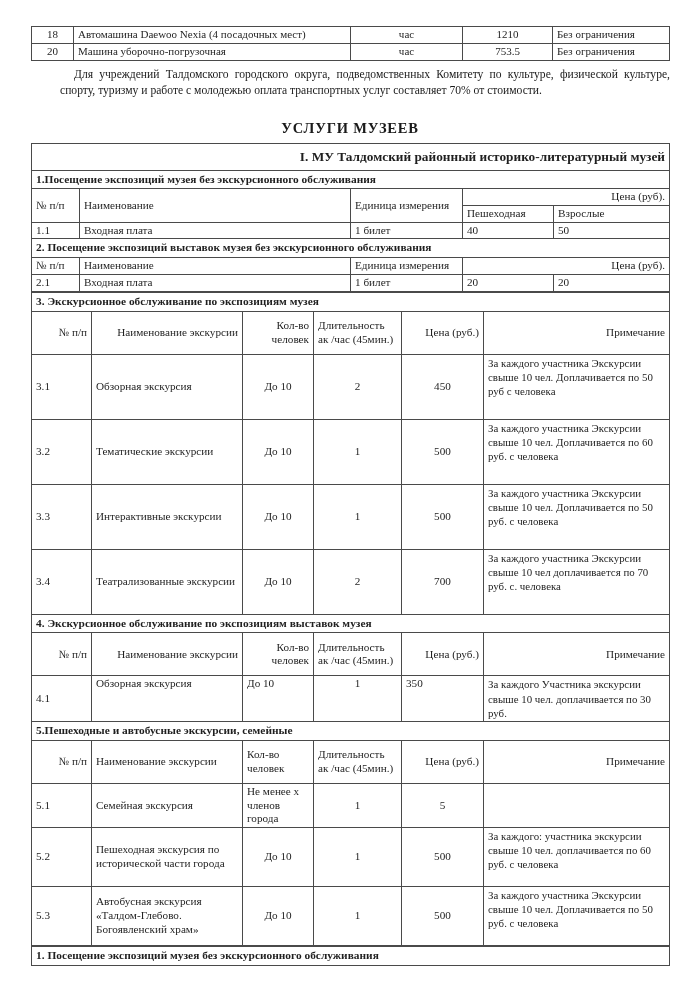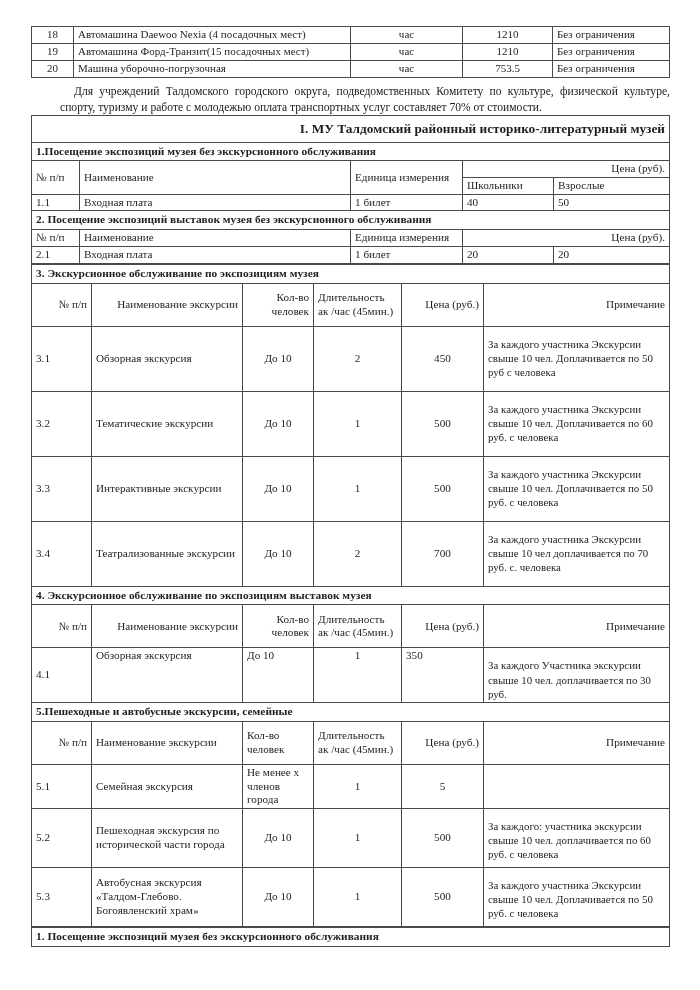--- a/index.html
+++ b/index.html
@@ -100,21 +100,21 @@
   }
   .hdr-c {
     font-size: 11.2px;
     text-align: right;
     vertical-align: middle;
   }
   .note-cell {
     font-size: 10.9px;
     line-height: 1.3;
     vertical-align: top;
-    padding-top: 10px;
+    padding-top: 1px;
   }
   .tall { height: 62px; }
   .tall2 { height: 56px; }
   .tall3 { height: 40px; }
   .rowlabel { text-align: left; vertical-align: middle; font-size: 11.2px; }
   .cellmid { vertical-align: middle; }
   .cell-ctr-mid { text-align: center; vertical-align: middle; }
 </style>
 </head>
 <body>
@@ -131,38 +131,32 @@
     </colgroup>
     <tbody>
       <tr>
         <td class="ctr">18</td>
         <td>Автомашина Daewoo Nexia (4 посадочных мест)</td>
         <td class="ctr">час</td>
         <td class="ctr">1210</td>
         <td>Без ограничения</td>
       </tr>
       <tr>
-        <td class="ctr">19</td>
-        <td>Автомашина Форд-Транзит(15 посадочных мест)</td>
-        <td class="ctr">час</td>
-        <td class="ctr">1210</td>
-        <td>Без ограничения</td>
-      </tr>
-      <tr>
         <td class="ctr">20</td>
         <td>Машина уборочно-погрузочная</td>
         <td class="ctr">час</td>
         <td class="ctr">753.5</td>
         <td>Без ограничения</td>
       </tr>
     </tbody>
   </table>
 
   <div class="note-par">Для учреждений Талдомского городского округа, подведомственных Комитету по культуре, физической культуре, спорту, туризму и работе с молодежью оплата транспортных услуг составляет 70% от стоимости.</div>
 
+  <div class="doc-title">УСЛУГИ МУЗЕЕВ</div>
 
   <table class="mtable">
     <colgroup>
       <col style="width:48px">
         <col style="width:271px">
         <col style="width:112px">
       <col style="width:91px">
         <col style="width:116px">
     </colgroup>
     <tbody>
@@ -172,21 +166,21 @@
       <tr>
         <td class="band" colspan="5">1.Посещение экспозиций музея без экскурсионного обслуживания</td>
       </tr>
       <tr>
         <td class="hdr" rowspan="2">№ п/п</td>
         <td class="hdr" rowspan="2">Наименование</td>
         <td class="hdr" rowspan="2">Единица измерения</td>
         <td class="hdr-c" colspan="2">Цена (руб).</td>
       </tr>
       <tr>
-        <td class="hdr">Школьники</td>
+        <td class="hdr">Пешеходная</td>
         <td class="hdr">Взрослые</td>
       </tr>
       <tr>
         <td>1.1</td>
         <td>Входная плата</td>
         <td>1 билет</td>
         <td>40</td>
         <td>50</td>
       </tr>
 

